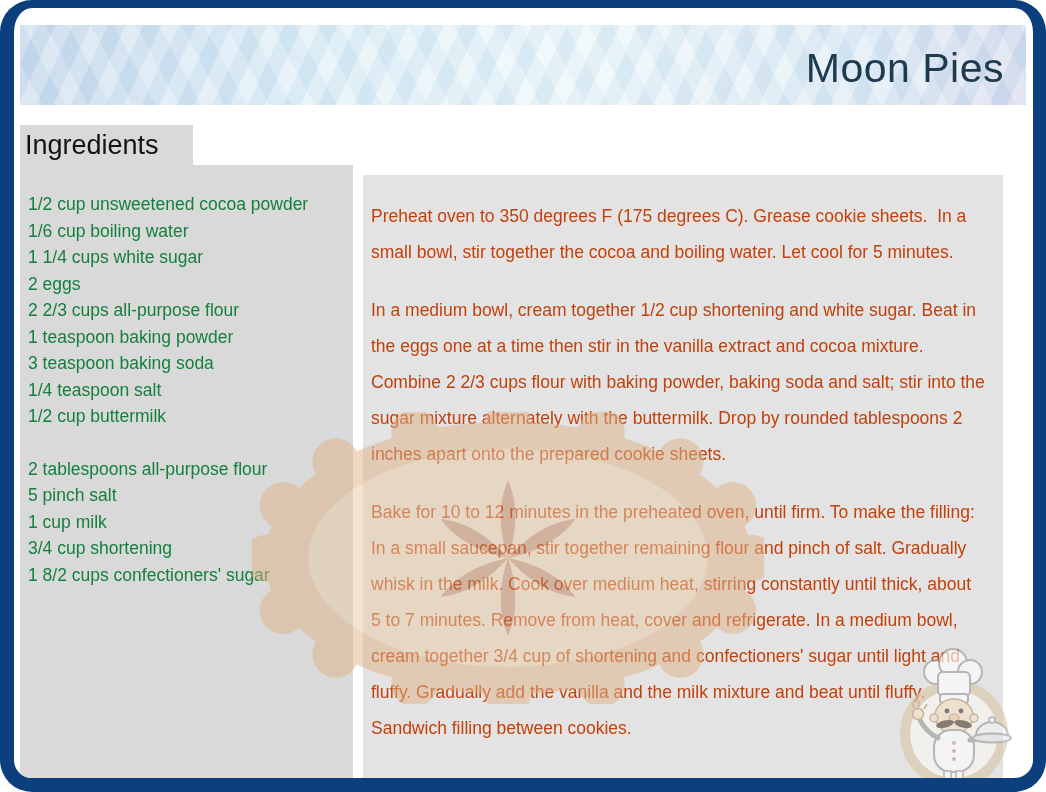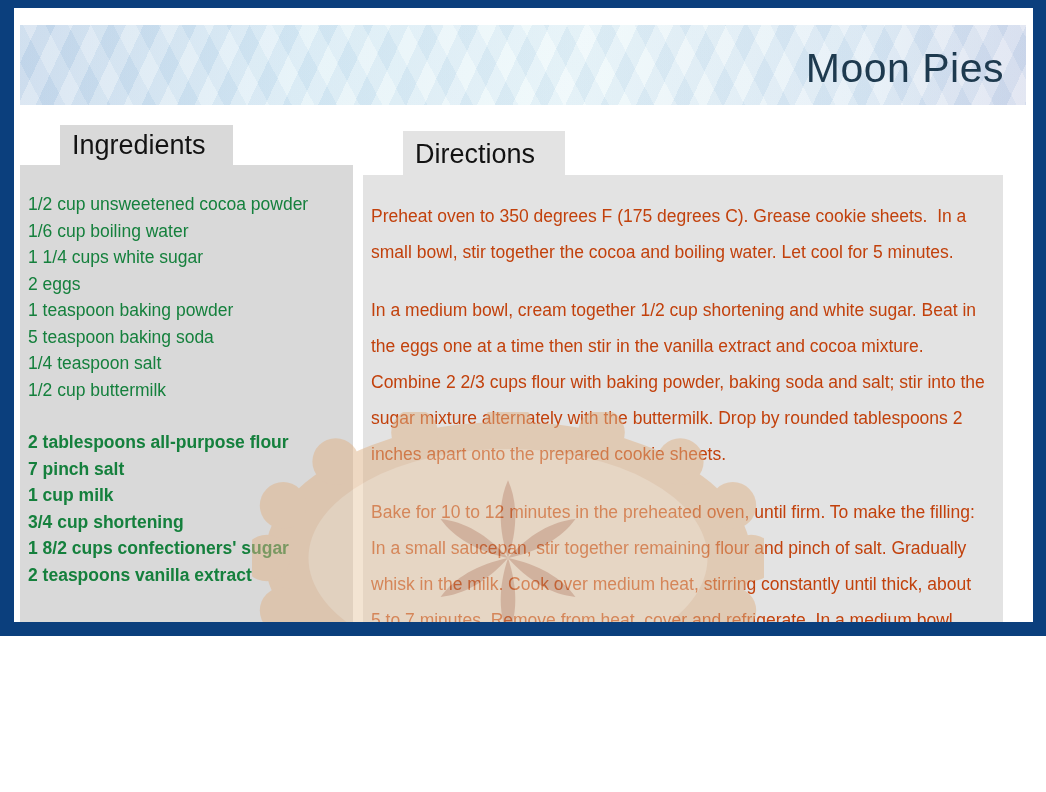--- a/index.html
+++ b/index.html
@@ -4,59 +4,60 @@
 <style>
   :root{
     --border:#0b3f7d;
     --title:#1e3a4f;
     --panel-ingredients:#d9d9d9;
     --panel-directions:#e3e3e3;
   }
   html,body{margin:0;padding:0;background:#ffffff;}
   .page{
     position:relative;
-    width:1046px;height:636px;
+    width:1046px;height:792px;
     box-sizing:border-box;
     background:#ffffff;
     border-style:solid;
     border-color:var(--border,#0b3f7d);
     border-width:8px 13px 14px 14px;
     overflow:hidden;
     font-family:"Liberation Sans",sans-serif;
+    border-radius:32px;
   }
   .banner{
     position:absolute;left:6px;top:17px;width:1006px;height:80px;
     background:
       repeating-linear-gradient(115deg, rgba(255,255,255,0.20) 0 16px, rgba(150,185,220,0.10) 16px 32px),
       repeating-linear-gradient(62deg, rgba(255,255,255,0.18) 0 20px, rgba(165,195,225,0.10) 20px 40px),
       linear-gradient(100deg,#c9daec 0%,#dceef6 28%,#e9f6f9 55%,#ddeaf4 84%,#d4daec 100%);
   }
   .banner .title{
     position:absolute;right:22px;top:0;height:80px;line-height:86px;
     font-size:41px;color:var(--title,#1e3a4f);letter-spacing:0.5px;
   }
   .head-box{
     position:absolute;
     font-size:27px;color:#131313;
-    padding-left:12px;box-sizing:border-box;margin-left:40px;
+    padding-left:5px;box-sizing:border-box;
   }
   .ing-head{left:6px;top:117px;width:173px;height:40px;line-height:40px;background:var(--panel-ingredients,#d9d9d9);}
   .dir-head{left:349px;top:123px;width:162px;height:44px;line-height:46px;background:var(--panel-directions,#e3e3e3);}
   .ing-panel{
     position:absolute;left:6px;top:157px;width:333px;height:613px;
     background:var(--panel-ingredients,#d9d9d9);
     box-sizing:border-box;padding:26px 18px 0 8px;
   }
   .dir-panel{
     position:absolute;left:349px;top:167px;width:640px;height:603px;
     background:var(--panel-directions,#e3e3e3);
     box-sizing:border-box;padding:23px 18px 0 8px;
   }
   .ing-line{font-size:17.5px;line-height:26.5px;color:#15803d;}
-  .group-gap{margin-top:26px;font-weight:bold;}
+  .group-gap{margin-top:26px;}
   .para{font-size:17.5px;line-height:36px;color:#c2410c;margin:0 0 22px 0;white-space:pre-wrap;}
   .watermark{
     position:absolute;left:238px;top:404px;width:512px;height:292px;
     opacity:0.5;pointer-events:none;z-index:5;
   }
   .chef{
     position:absolute;left:876px;top:634px;width:124px;height:148px;
     opacity:0.62;pointer-events:none;z-index:6;
   }
 </style>
@@ -70,36 +71,35 @@
   </div>
 
   <div class="head-box ing-head">Ingredients</div>
 
   <div class="ing-panel">
     <div>
         <div class="ing-line">1/2 cup unsweetened cocoa powder</div>
         <div class="ing-line">1/6 cup boiling water</div>
         <div class="ing-line">1 1/4 cups white sugar</div>
         <div class="ing-line">2 eggs</div>
+        <div class="ing-line">2 2/3 cups all-purpose flour</div>
         <div class="ing-line">1 teaspoon baking powder</div>
-        <div class="ing-line">5 teaspoon baking soda</div>
+        <div class="ing-line">3 teaspoon baking soda</div>
         <div class="ing-line">1/4 teaspoon salt</div>
         <div class="ing-line">1/2 cup buttermilk</div>
       </div>
     <div class="group-gap">
         <div class="ing-line">2 tablespoons all-purpose flour</div>
-        <div class="ing-line">7 pinch salt</div>
+        <div class="ing-line">5 pinch salt</div>
         <div class="ing-line">1 cup milk</div>
         <div class="ing-line">3/4 cup shortening</div>
         <div class="ing-line">1 8/2 cups confectioners' sugar</div>
-        <div class="ing-line">2 teaspoons vanilla extract</div>
       </div>
   </div>
 
-  <div class="head-box dir-head">Directions</div>
 
   <div class="dir-panel">
     <div>
         <div class="para">Preheat oven to 350 degrees F (175 degrees C). Grease cookie sheets.  In a small bowl, stir together the cocoa and boiling water. Let cool for 5 minutes.</div>
         <div class="para">In a medium bowl, cream together 1/2 cup shortening and white sugar. Beat in the eggs one at a time then stir in the vanilla extract and cocoa mixture. Combine 2 2/3 cups flour with baking powder, baking soda and salt; stir into the sugar mixture alternately with the buttermilk. Drop by rounded tablespoons 2 inches apart onto the prepared cookie sheets.</div>
         <div class="para">Bake for 10 to 12 minutes in the preheated oven, until firm. To make the filling: In a small saucepan, stir together remaining flour and pinch of salt. Gradually whisk in the milk. Cook over medium heat, stirring constantly until thick, about 5 to 7 minutes. Remove from heat, cover and refrigerate. In a medium bowl, cream together 3/4 cup of shortening and confectioners' sugar until light and fluffy. Gradually add the vanilla and the milk mixture and beat until fluffy. Sandwich filling between cookies.</div>
       </div>
   </div>
 
   <div class="watermark">

